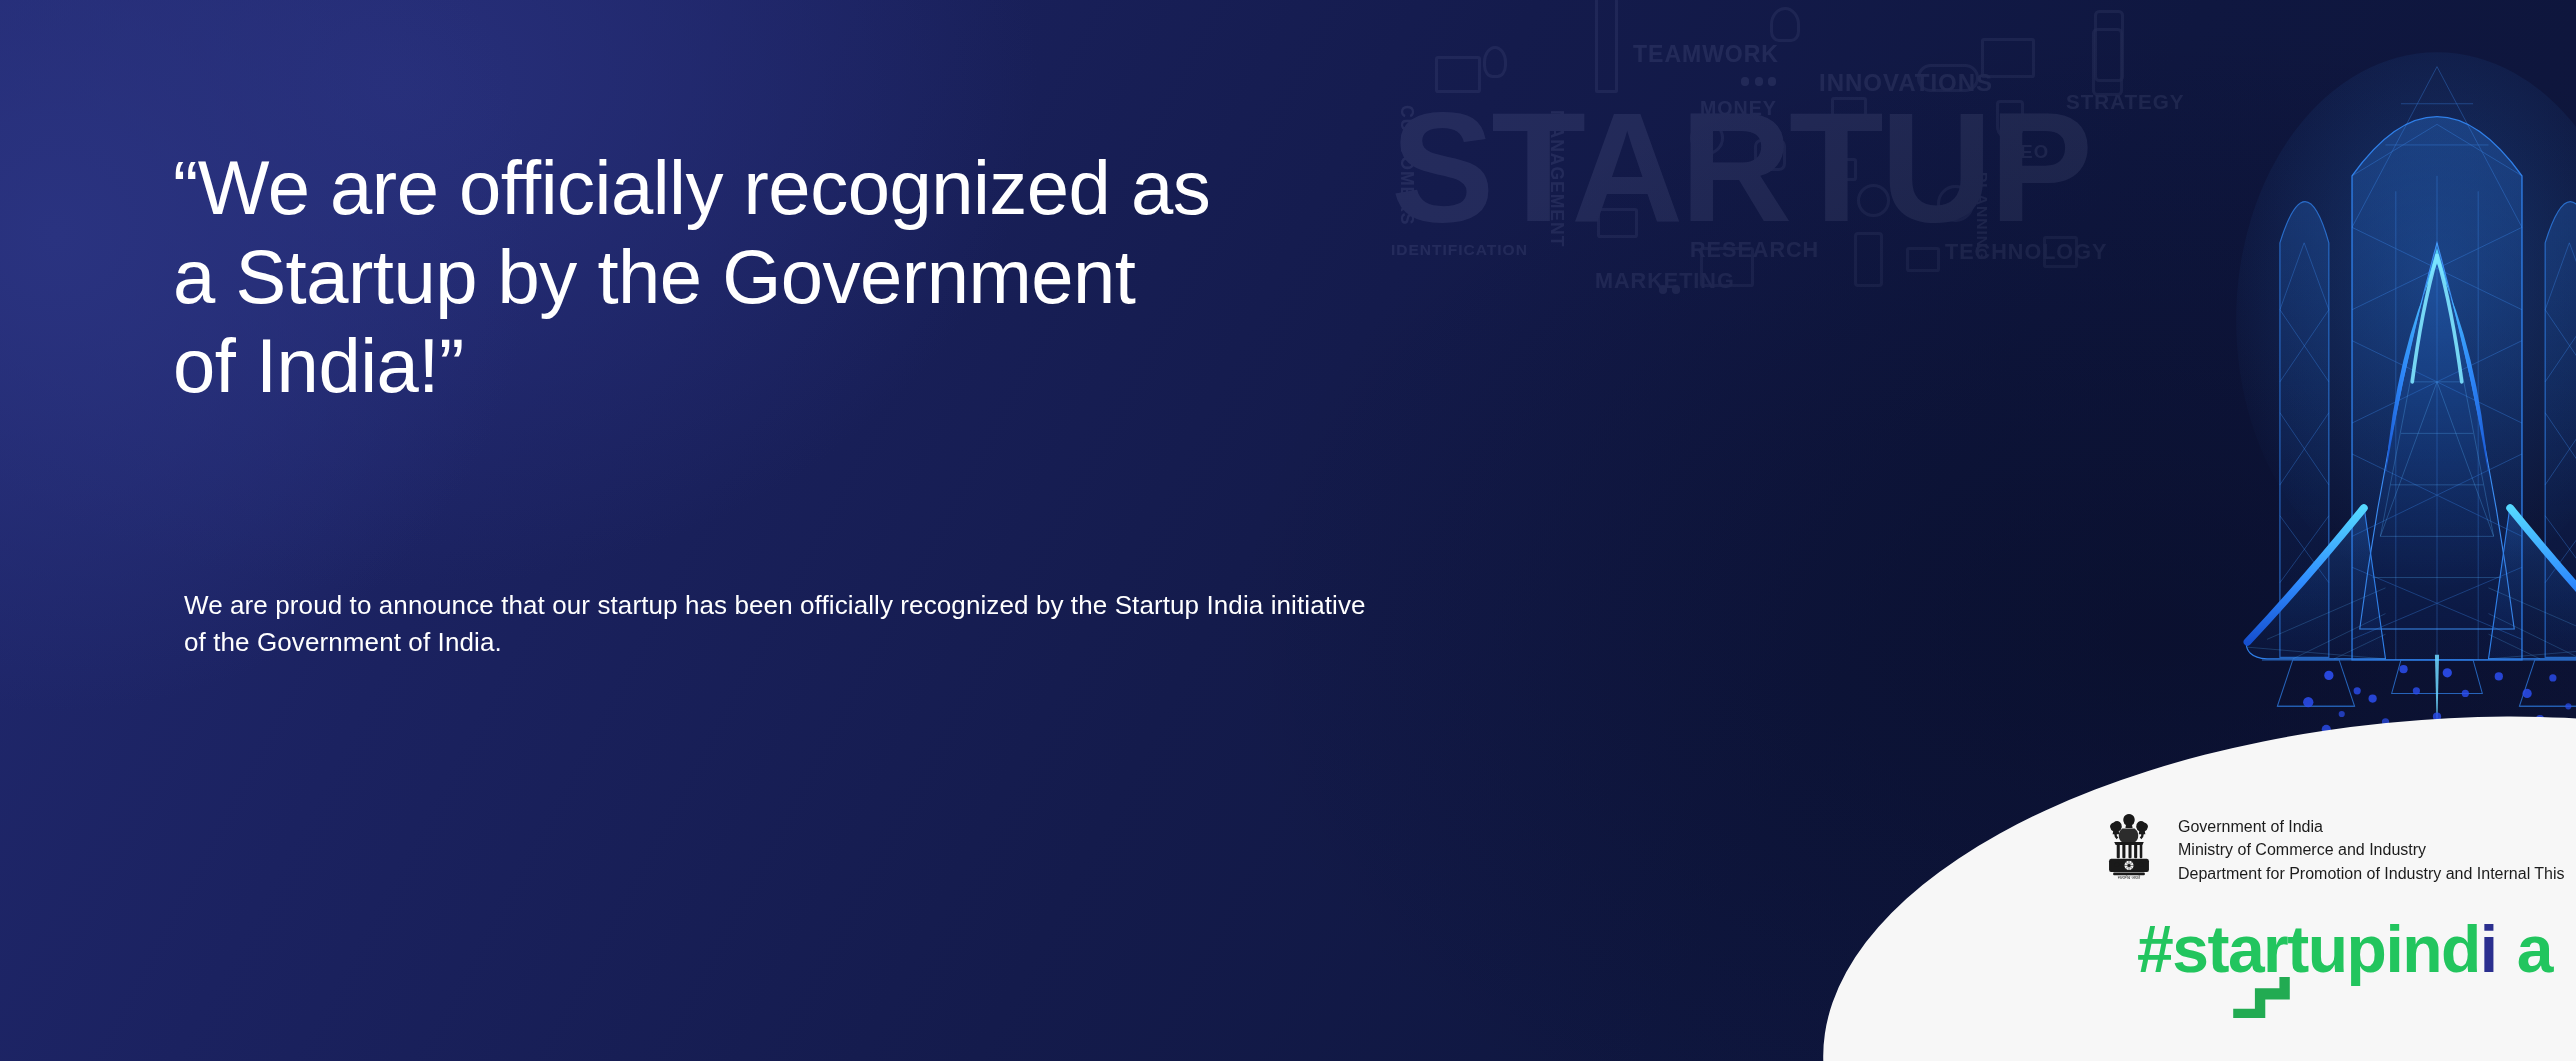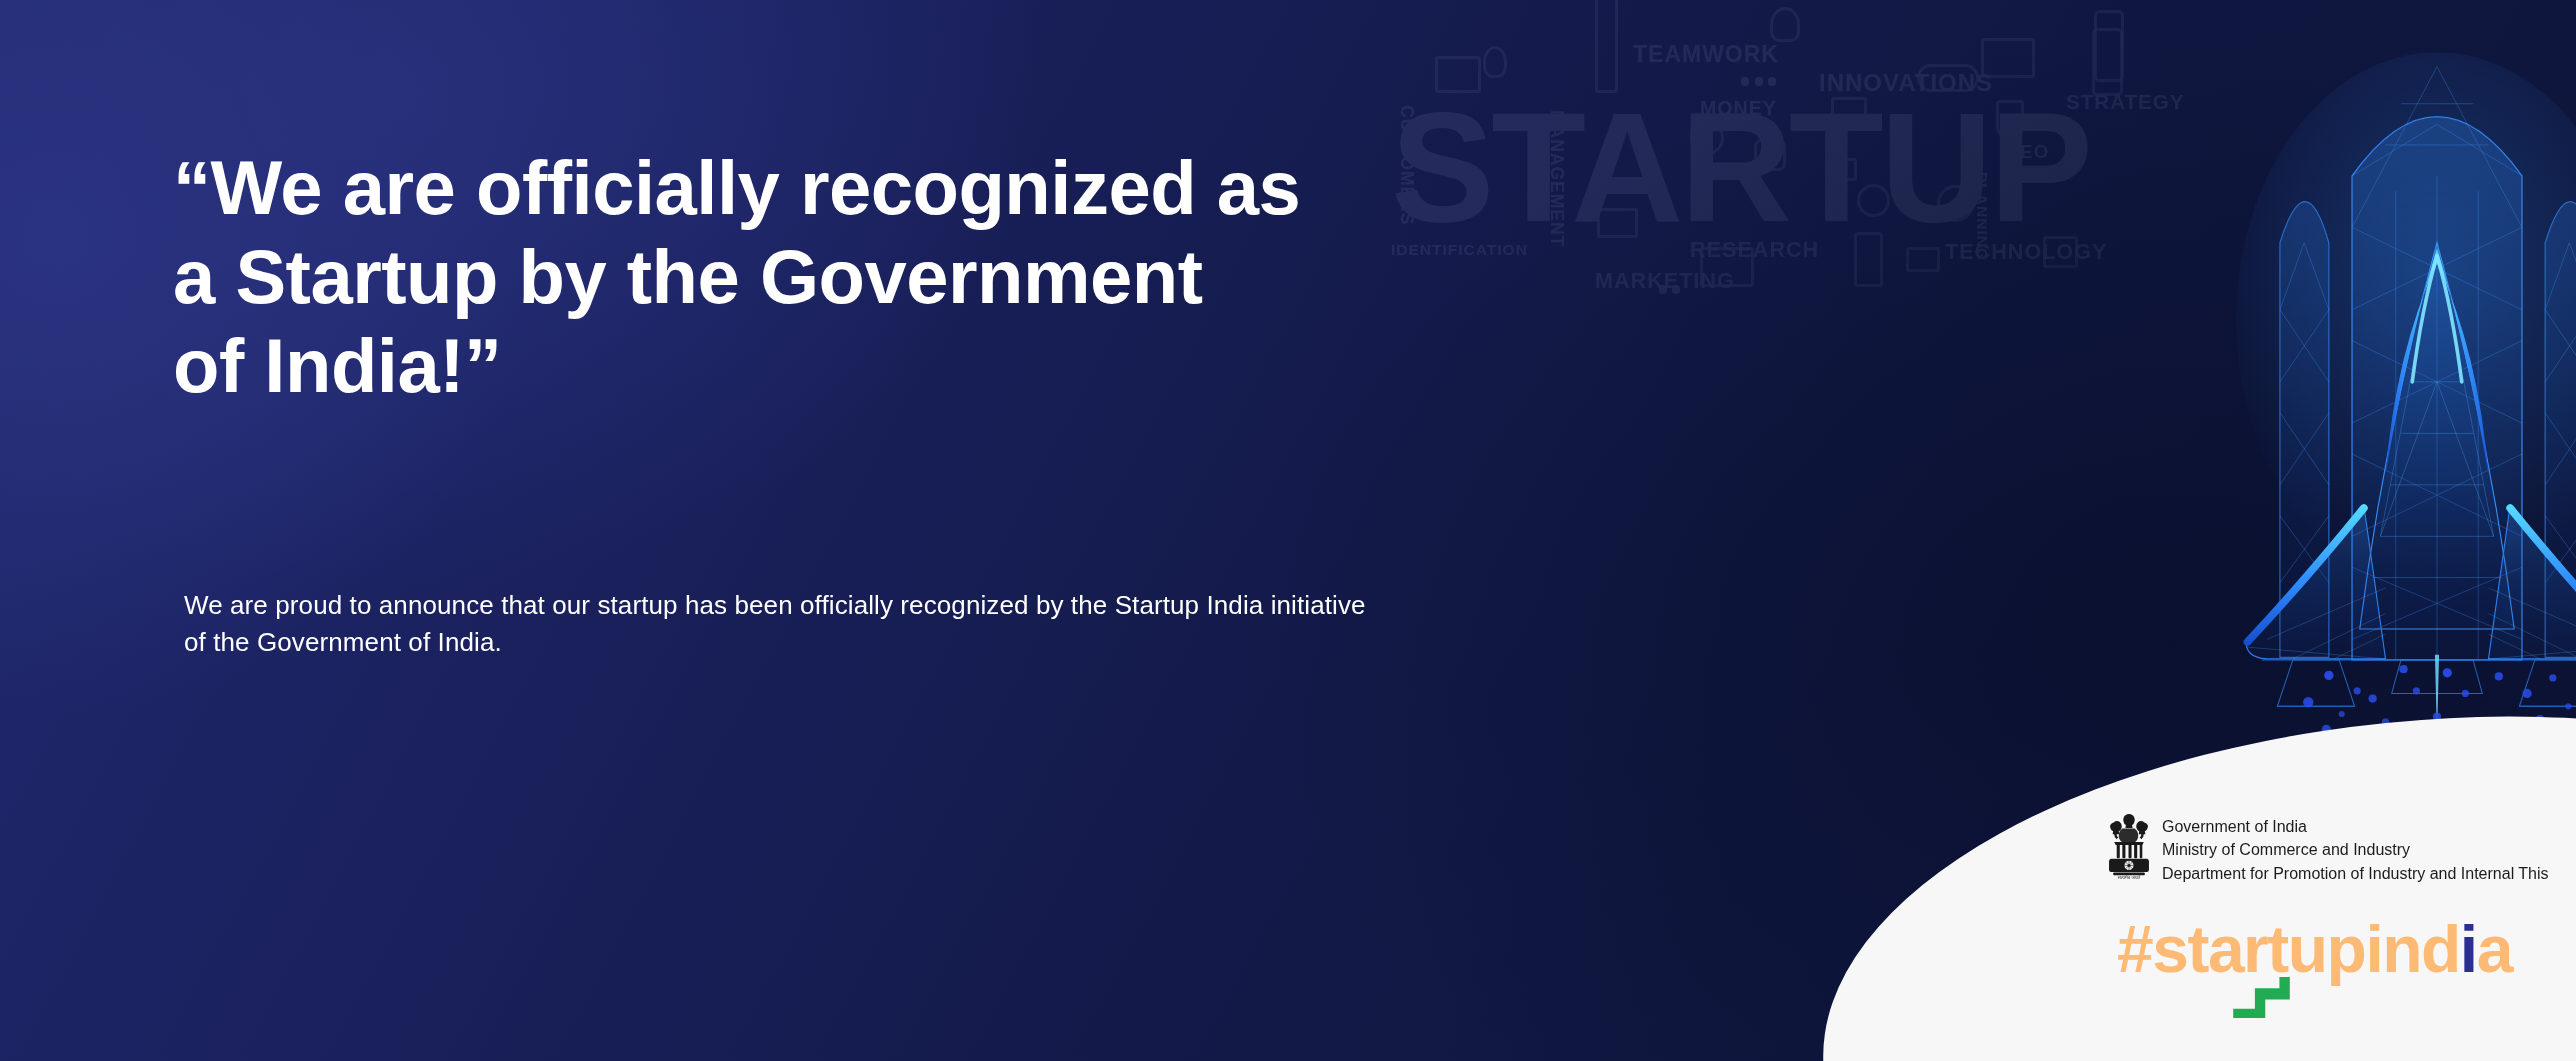--- a/index.html
+++ b/index.html
@@ -75,21 +75,21 @@
     transform:rotate(-3deg);
   }
 
   
   .headline{
     position:absolute;
     left:173px; top:144px;
     width:1391px;
     color:#ffffff;
     font-size:76px;
-    font-weight:700;
+    font-weight:400;
     line-height:1.17;
     letter-spacing:-0.5px;
     white-space:pre-line;
   }
 
   
   .body-copy{
     position:absolute;
     left:184px; top:587px;
     width:1674px;
@@ -104,21 +104,21 @@
     white-space:pre-line;
   }
   .body-copy p:last-child{ margin-bottom:0; }
 
   
   .gov-block{
     position:absolute;
     left:2107px; top:812px;
     display:flex;
     align-items:flex-start;
-    gap:11px;
+    gap:27px;
   }
   .emblem{ width:44px; height:68px; flex:0 0 auto; }
   .emblem svg{ width:100%; height:100%; display:block; }
   .gov-lines{
     display:flex; flex-direction:column;
     justify-content:flex-start;
     padding-top:2.6px;
   }
   .gov-lines span{
     display:block;
@@ -136,21 +136,21 @@
     height:93px;
   }
   .si-wordmark{
     font-size:66px;
     font-weight:700;
     line-height:1;
     letter-spacing:-1.5px;
     white-space:nowrap;
     font-family:"Liberation Sans", sans-serif;
   }
-  .si-o{ color:#fdba74; }
+  .si-o{ color:#22c55e;margin-left:20px; }
   .si-b{ color:#2b2f8f; }
   .si-steps{
     position:absolute;
     left:111px; top:61px;
     width:75px; height:41px;
   }
   .si-steps svg{ width:100%; height:100%; display:block; }
 </style>
 </head>
 <body>

